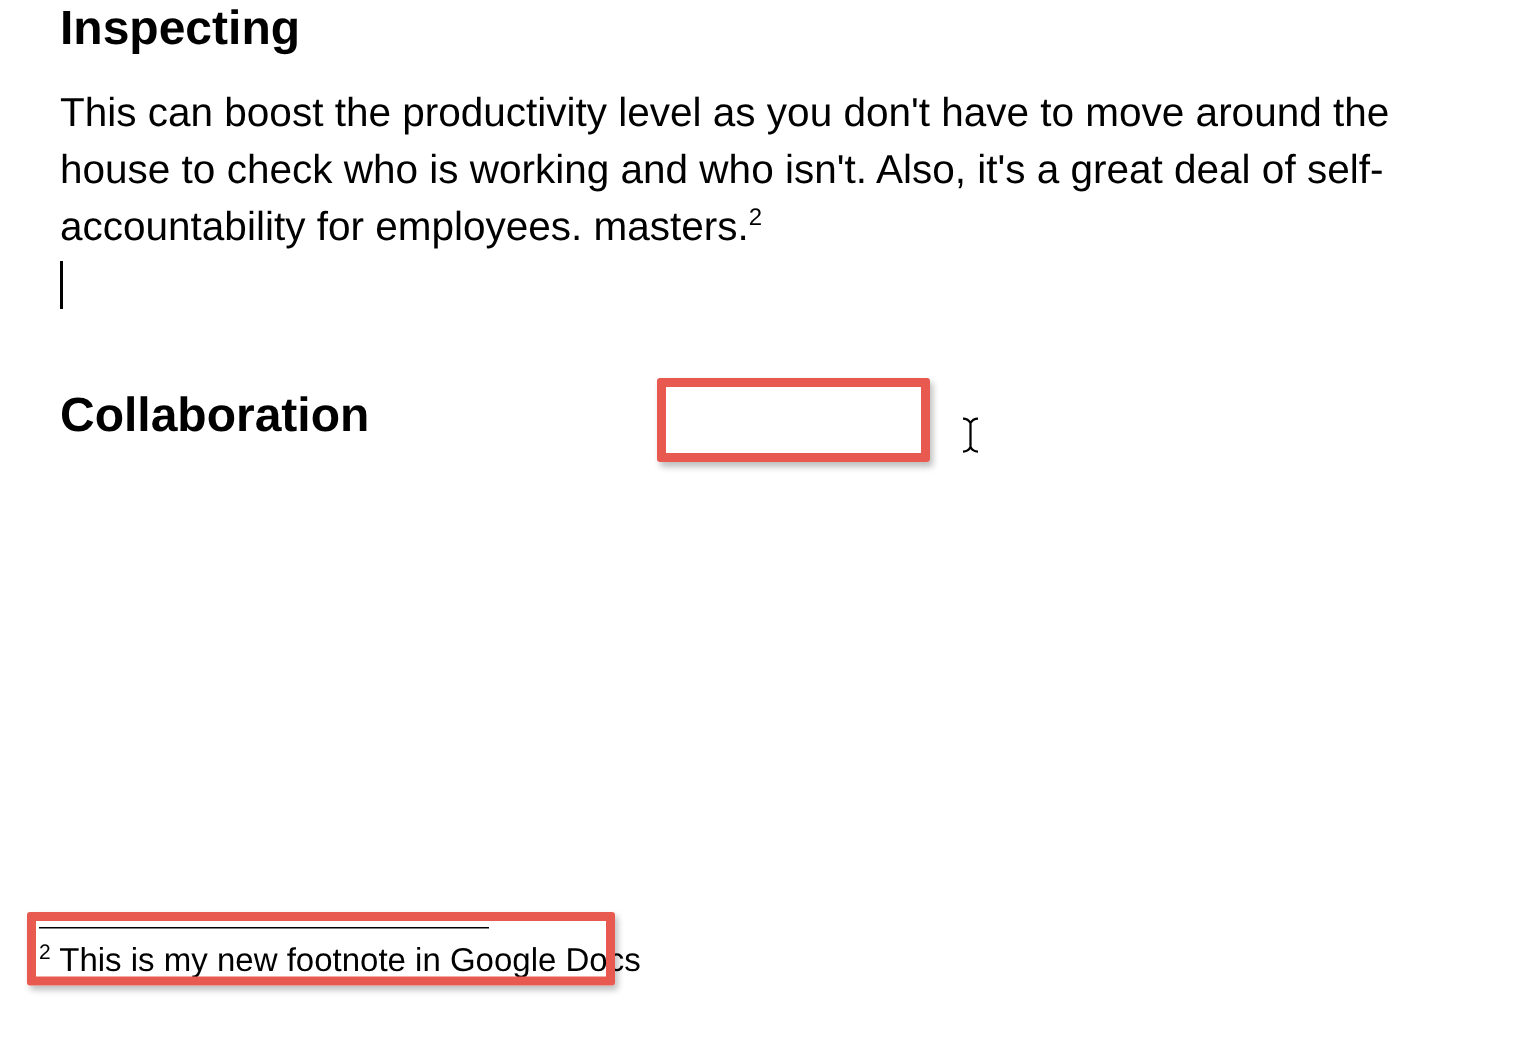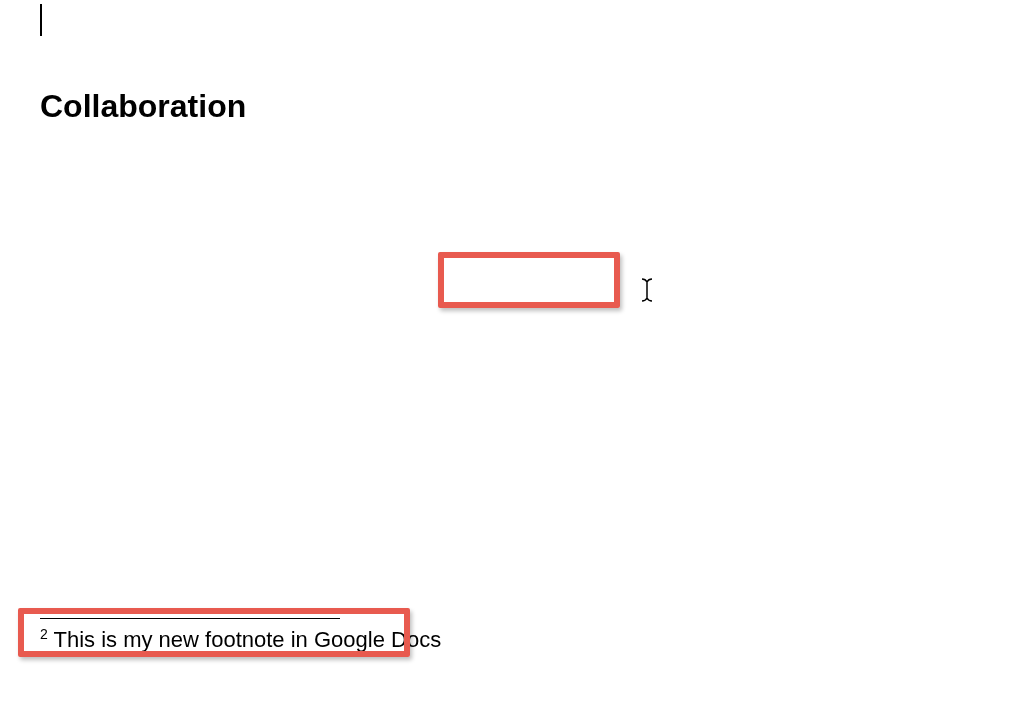--- a/index.html
+++ b/index.html
@@ -88,42 +88,46 @@
     }
     .footnote-rule {
       border: none;
       border-top: 1.5px solid #000;
       width: 300px;
       margin-top: 10px;
       margin-bottom: 6px;
     }
     .footnote-wrap {
       position: absolute;
-      left: 40px;
+      left: 26px;
       top: 608px;
     }
     .footnote-line {
       font-size: 22px;
       line-height: 1.3;
     }
     .footnote-sup {
       font-size: 14px;
       vertical-align: super;
     }
     .content-block {
       position: relative;
     }
   </style>
 </head>
 <body>
 
 <div class="content-block">
 
+  <h2 class="heading heading-1">Inspecting</h2>
 
 
+  <p class="para para-last">
+    <span>This can boost the productivity level as you don't have to move around the house to check who is working and who isn't. Also, it's a great deal of self-accountability for employees</span><span>. masters.</span><span class="sup">2</span>
+  </p>
 
   <div class="blank-line">
     <span class="cursor-caret"></span>
   </div>
 
   <h2 class="heading heading-2">Collaboration</h2>
 
 
 </div>
 

